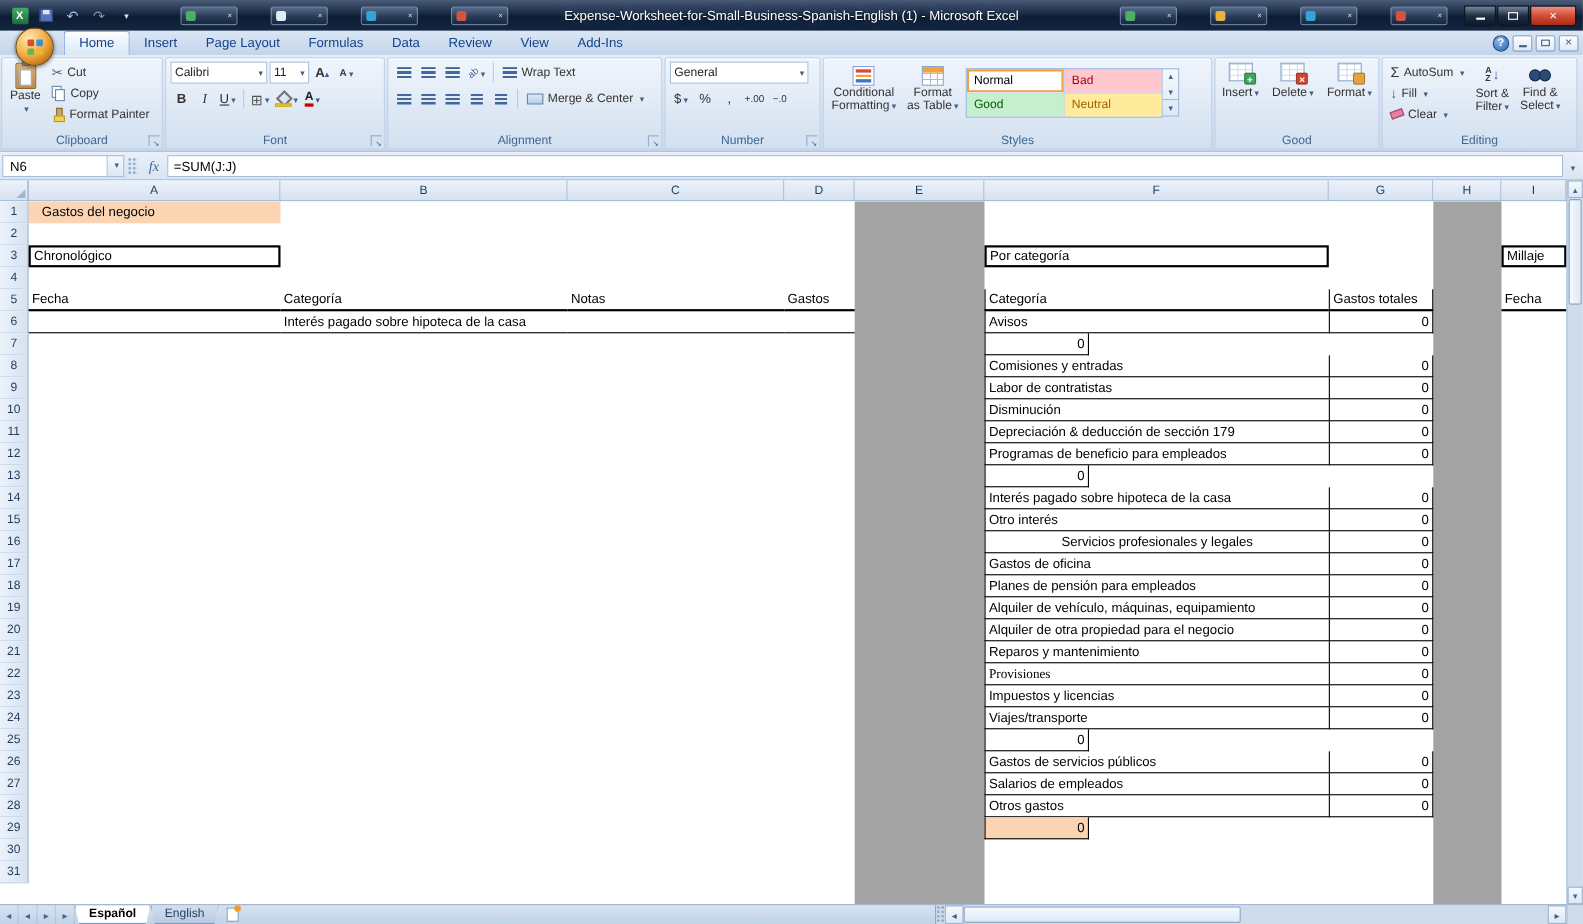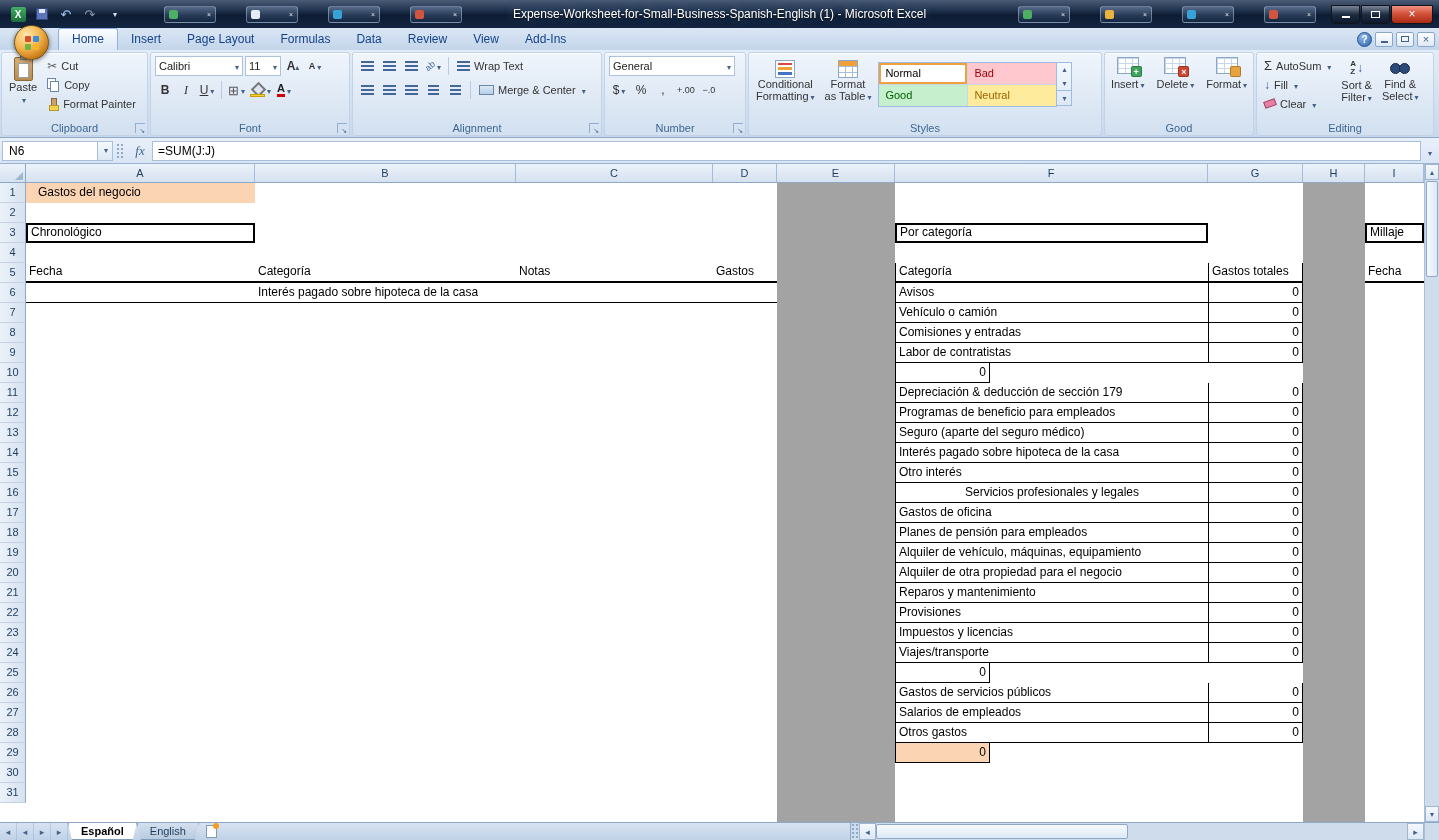--- a/index.html
+++ b/index.html
@@ -650,21 +650,20 @@
           <div class="cell" style="width: 62px;"></div>
           <div class="cell" style="width: 59px;"></div>
         </div>
         <div class="grow">
           <div class="rownum">7</div>
           <div class="cell" style="width: 229px;"></div>
           <div class="cell" style="width: 261px;"></div>
           <div class="cell" style="width: 197px;"></div>
           <div class="cell" style="width: 64px;"></div>
           <div class="cell" style="width: 118px;"></div>
-          <div class="cell catf" style="width: 313px;">Vehículo o camión</div>
           <div class="cell catg num" style="width: 95px;">0</div>
           <div class="cell" style="width: 62px;"></div>
           <div class="cell" style="width: 59px;"></div>
         </div>
         <div class="grow">
           <div class="rownum">8</div>
           <div class="cell" style="width: 229px;"></div>
           <div class="cell" style="width: 261px;"></div>
           <div class="cell" style="width: 197px;"></div>
           <div class="cell" style="width: 64px;"></div>
@@ -686,20 +685,21 @@
           <div class="cell" style="width: 62px;"></div>
           <div class="cell" style="width: 59px;"></div>
         </div>
         <div class="grow">
           <div class="rownum">10</div>
           <div class="cell" style="width: 229px;"></div>
           <div class="cell" style="width: 261px;"></div>
           <div class="cell" style="width: 197px;"></div>
           <div class="cell" style="width: 64px;"></div>
           <div class="cell" style="width: 118px;"></div>
+          <div class="cell catf" style="width: 313px;">Disminución</div>
           <div class="cell catg num" style="width: 95px;">0</div>
           <div class="cell" style="width: 62px;"></div>
           <div class="cell" style="width: 59px;"></div>
         </div>
         <div class="grow">
           <div class="rownum">11</div>
           <div class="cell" style="width: 229px;"></div>
           <div class="cell" style="width: 261px;"></div>
           <div class="cell" style="width: 197px;"></div>
           <div class="cell" style="width: 64px;"></div>
@@ -721,21 +721,20 @@
           <div class="cell" style="width: 62px;"></div>
           <div class="cell" style="width: 59px;"></div>
         </div>
         <div class="grow">
           <div class="rownum">13</div>
           <div class="cell" style="width: 229px;"></div>
           <div class="cell" style="width: 261px;"></div>
           <div class="cell" style="width: 197px;"></div>
           <div class="cell" style="width: 64px;"></div>
           <div class="cell" style="width: 118px;"></div>
-          <div class="cell catf" style="width: 313px;">Seguro (aparte del seguro médico)</div>
           <div class="cell catg num" style="width: 95px;">0</div>
           <div class="cell" style="width: 62px;"></div>
           <div class="cell" style="width: 59px;"></div>
         </div>
         <div class="grow">
           <div class="rownum">14</div>
           <div class="cell" style="width: 229px;"></div>
           <div class="cell" style="width: 261px;"></div>
           <div class="cell" style="width: 197px;"></div>
           <div class="cell" style="width: 64px;"></div>
@@ -829,21 +828,21 @@
           <div class="cell" style="width: 62px;"></div>
           <div class="cell" style="width: 59px;"></div>
         </div>
         <div class="grow">
           <div class="rownum">22</div>
           <div class="cell" style="width: 229px;"></div>
           <div class="cell" style="width: 261px;"></div>
           <div class="cell" style="width: 197px;"></div>
           <div class="cell" style="width: 64px;"></div>
           <div class="cell" style="width: 118px;"></div>
-          <div class="cell catf" style="width: 313px;">Provisiones</div>
+          <div class="cell catf" style="width: 313px; font-family: Liberation Serif, serif;">Provisiones</div>
           <div class="cell catg num" style="width: 95px;">0</div>
           <div class="cell" style="width: 62px;"></div>
           <div class="cell" style="width: 59px;"></div>
         </div>
         <div class="grow">
           <div class="rownum">23</div>
           <div class="cell" style="width: 229px;"></div>
           <div class="cell" style="width: 261px;"></div>
           <div class="cell" style="width: 197px;"></div>
           <div class="cell" style="width: 64px;"></div>

